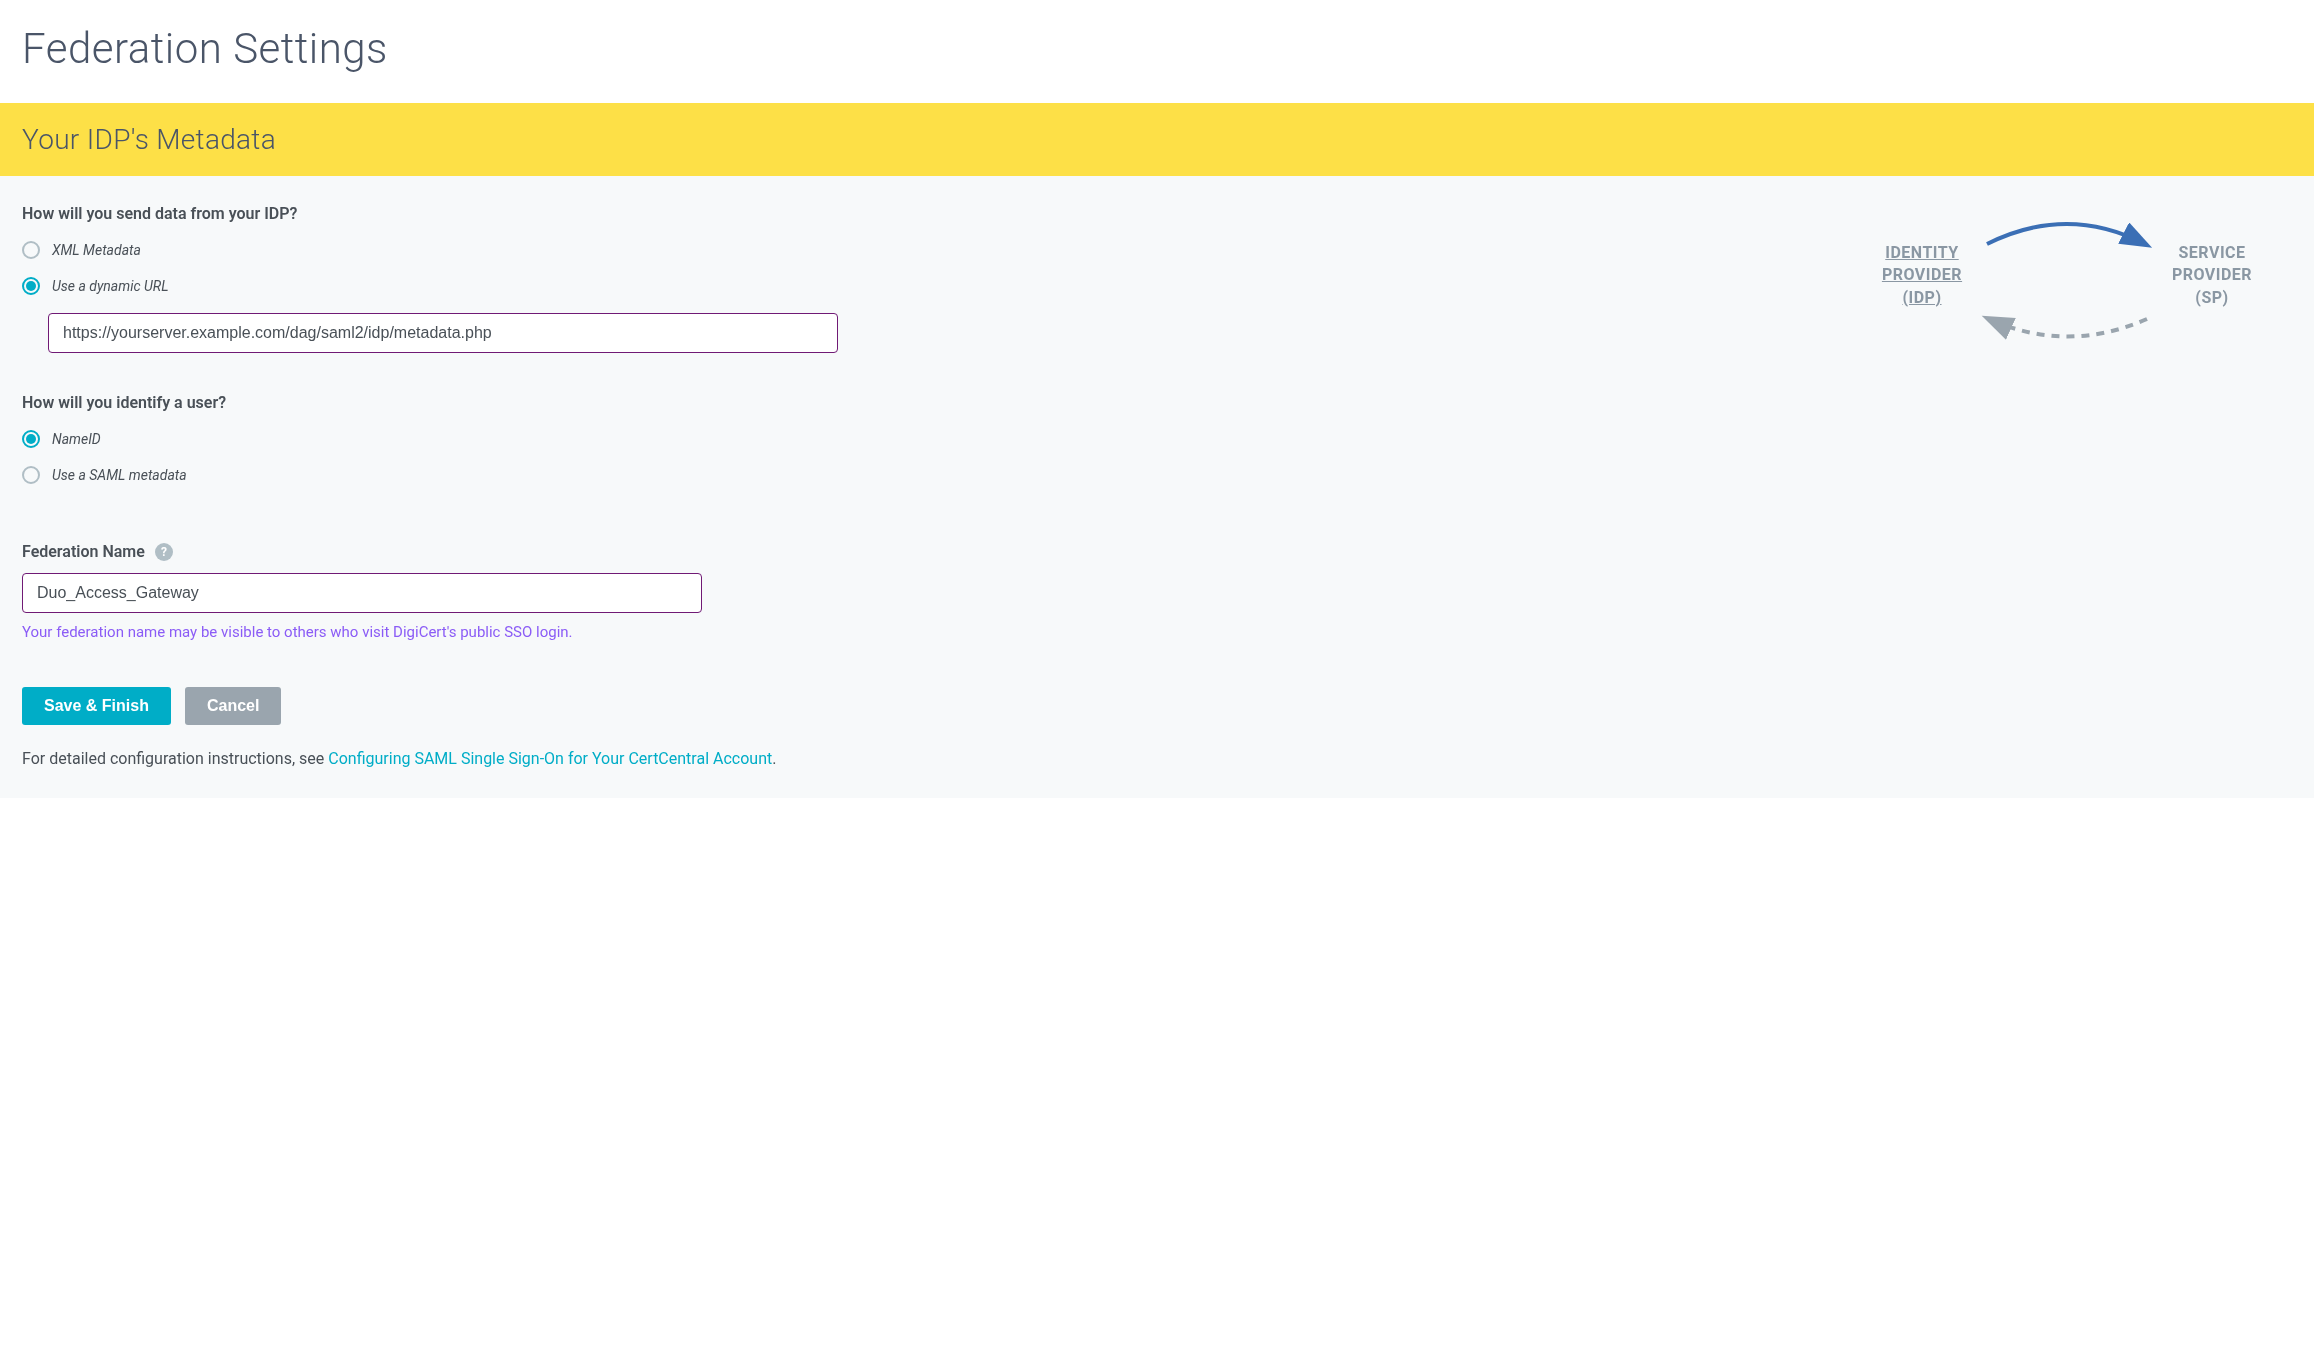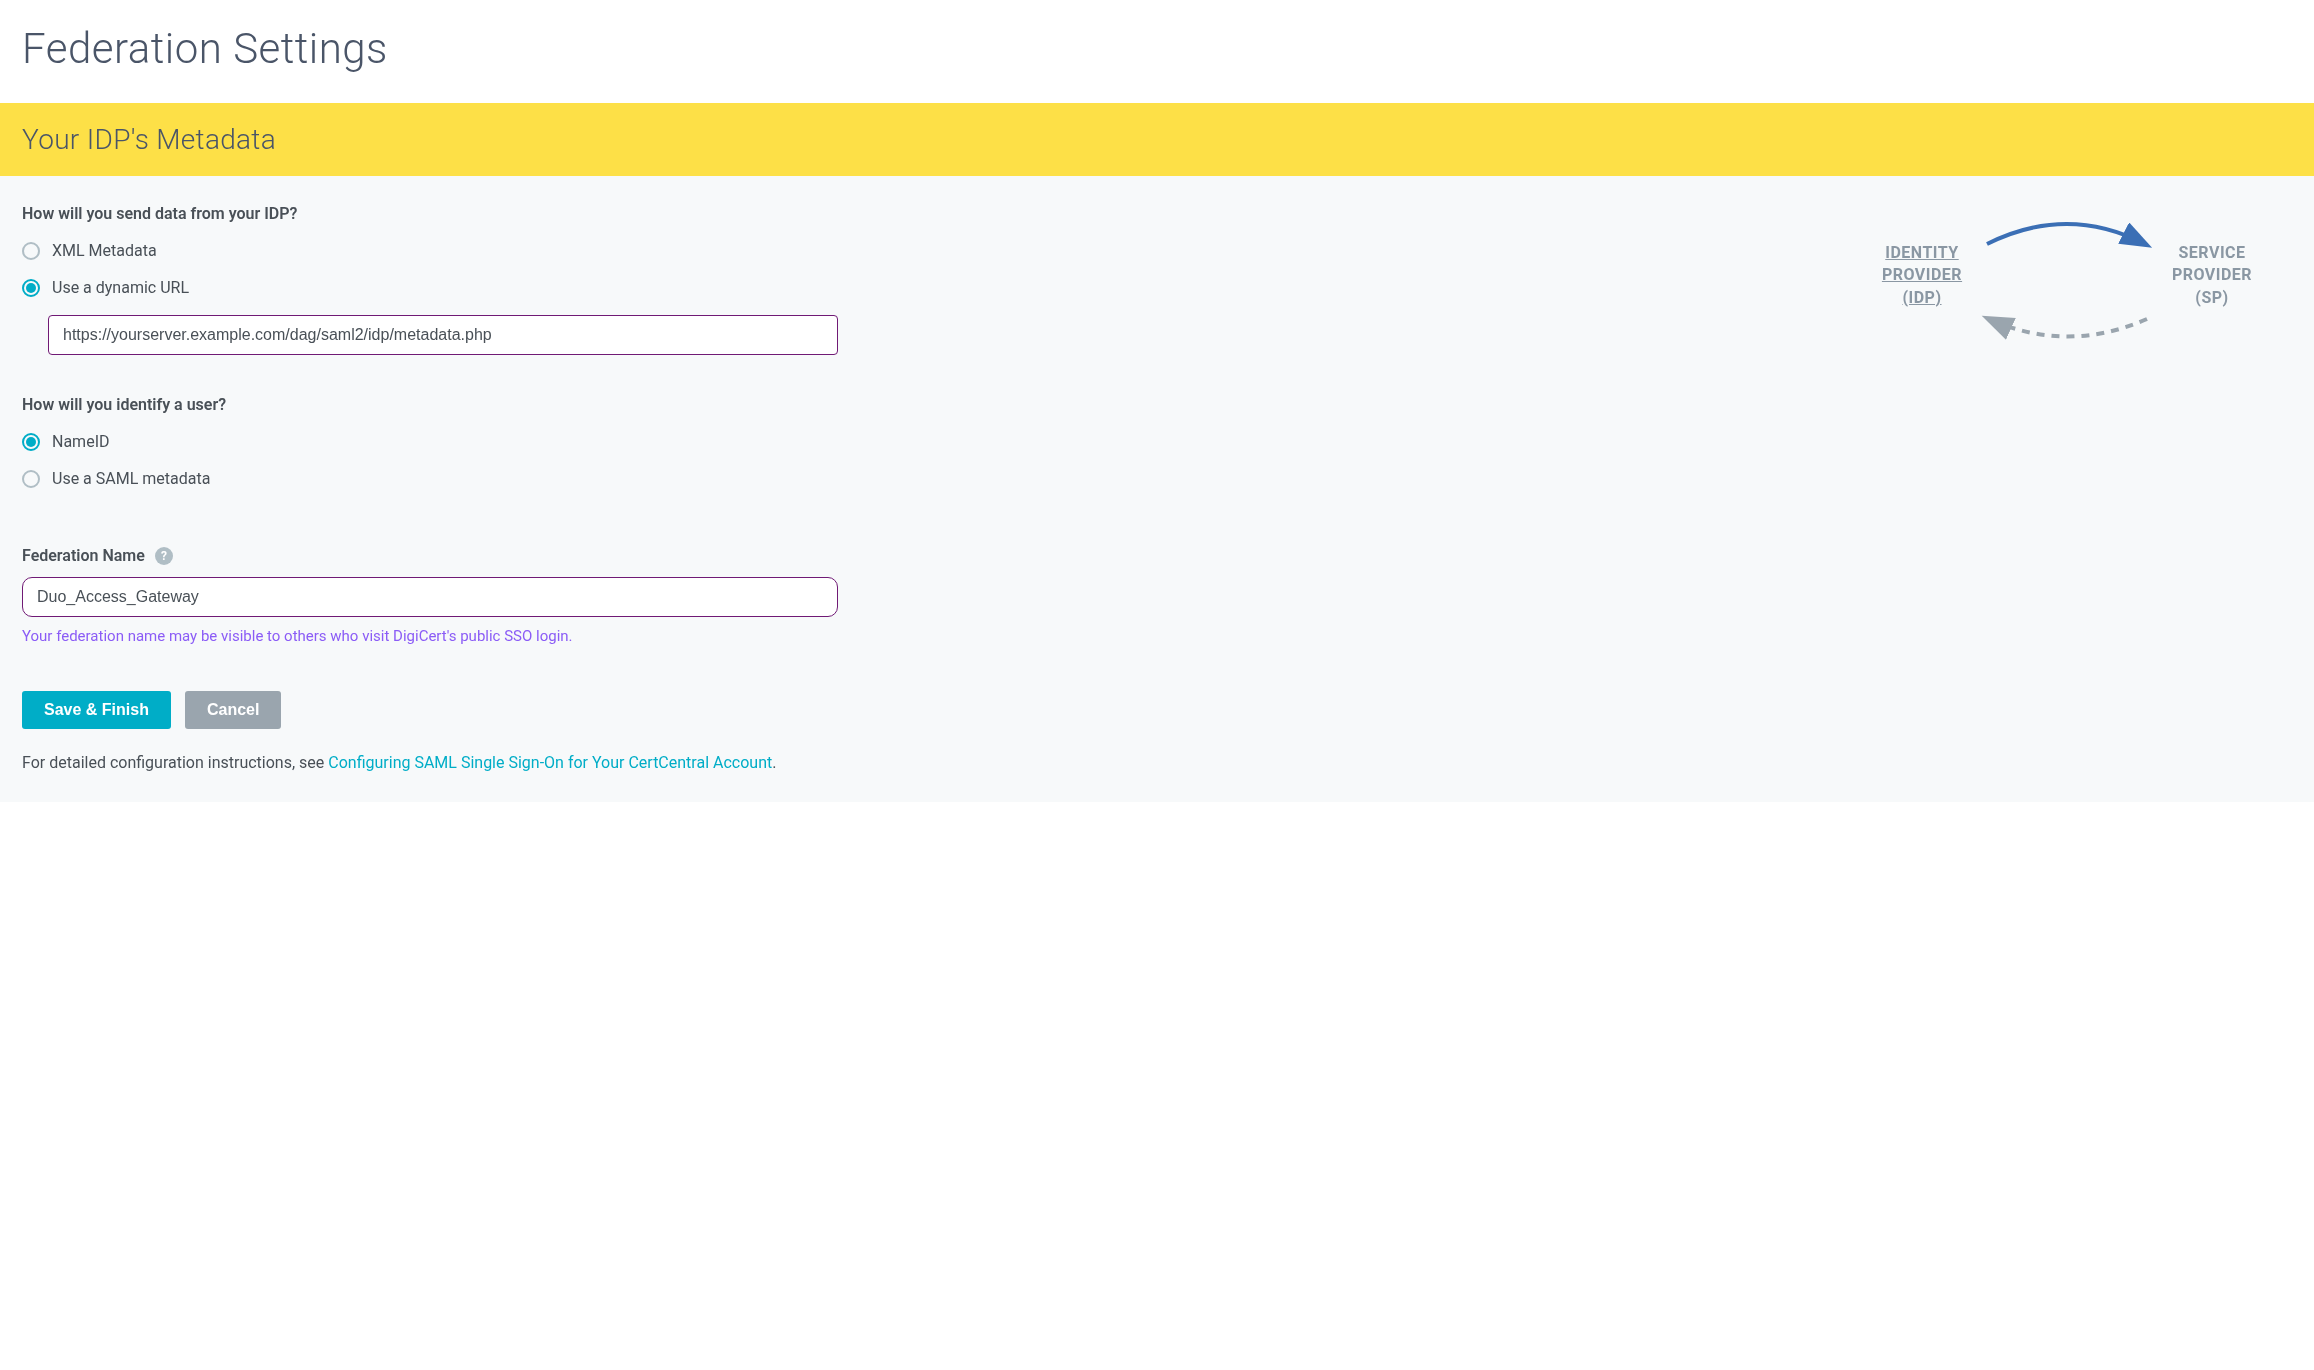--- a/index.html
+++ b/index.html
@@ -63,38 +63,38 @@
 .radio-circle.selected::after {
   content: "";
   position: absolute;
   width: 10px;
   height: 10px;
   background: #00adc7;
   border-radius: 50%;
   top: 2px; left: 2px;
 }
 .radio-label {
-  font-size: 16px;
-  color: #495057;
+  font-size: 14px;
+  color: #495057;
+  font-style: italic;
 }
 .text-input {
   display: block;
   width: 790px;
   margin-left: 26px;
   padding: 10px 14px;
   font-size: 16px;
   color: #495057;
   border: 1px solid #701a75;
   border-radius: 4px;
   background: #fff;
 }
 .text-input.full {
-  width: 816px;
+  width: 680px;
   margin-left: 0;
-  border-radius: 10px;
 }
 .section-gap { height: 40px; }
 .field-label-row {
   display: flex;
   align-items: center;
   margin-bottom: 12px;
 }
 .field-label {
   font-size: 16px;
   font-weight: 600;

